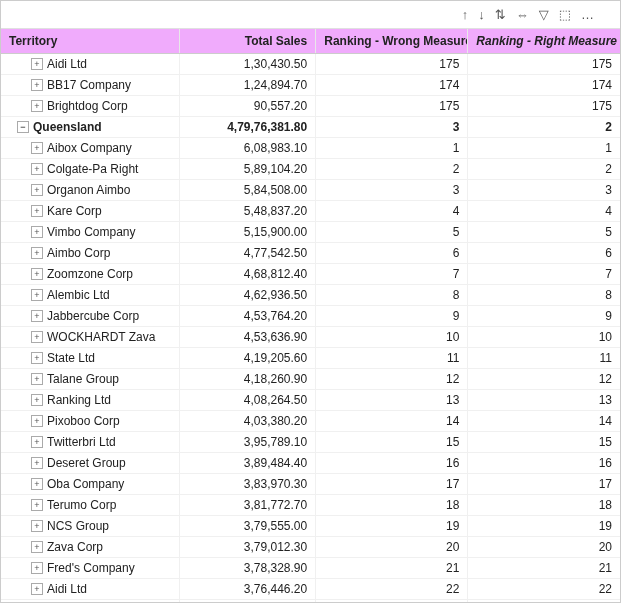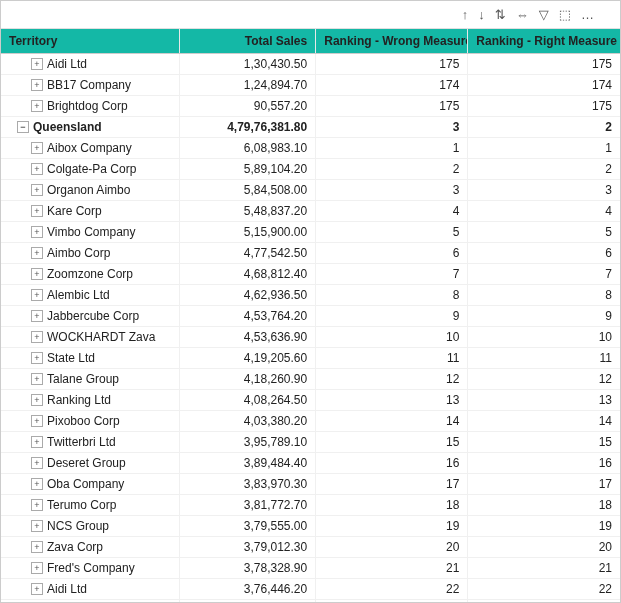--- a/index.html
+++ b/index.html
@@ -38,34 +38,34 @@
       flex: 1;
       overflow-y: auto;
       overflow-x: hidden;
     }
     table {
       width: 100%;
       border-collapse: collapse;
       table-layout: fixed;
     }
     thead th {
-      background: #14b8a6;
+      background: #f0abfc;
       border-bottom: 1px solid #ccc;
       border-right: 1px solid #e8e8e8;
       padding: 5px 8px;
       text-align: left;
       font-weight: 600;
       color: #222;
       position: sticky;
       top: 0;
       z-index: 10;
       white-space: nowrap;
       overflow: hidden;
     }
-    thead th:last-child { border-right: none; }
+    thead th:last-child { border-right: none; font-style: italic; }
     col.col-territory { width: 170px; }
     col.col-sales { width: 130px; }
     col.col-wrong { width: 145px; }
     col.col-right { width: 145px; }
     tbody tr {
       border-bottom: 1px solid #f0f0f0;
     }
     tbody td {
       padding: 3px 8px;
       color: #222;
@@ -184,21 +184,21 @@
               </div>
             </td>
             <td class="numeric">6,08,983.10</td>
             <td class="numeric">1</td>
             <td class="numeric">1</td>
           </tr>
           <tr>
             <td>
               <div class="territory-cell" style="padding-left: 22px;">
                 <span class="expand-icon">+</span>
-                <span>Colgate-Pa Corp</span>
+                <span>Colgate-Pa Right</span>
               </div>
             </td>
             <td class="numeric">5,89,104.20</td>
             <td class="numeric">2</td>
             <td class="numeric">2</td>
           </tr>
           <tr>
             <td>
               <div class="territory-cell" style="padding-left: 22px;">
                 <span class="expand-icon">+</span>

